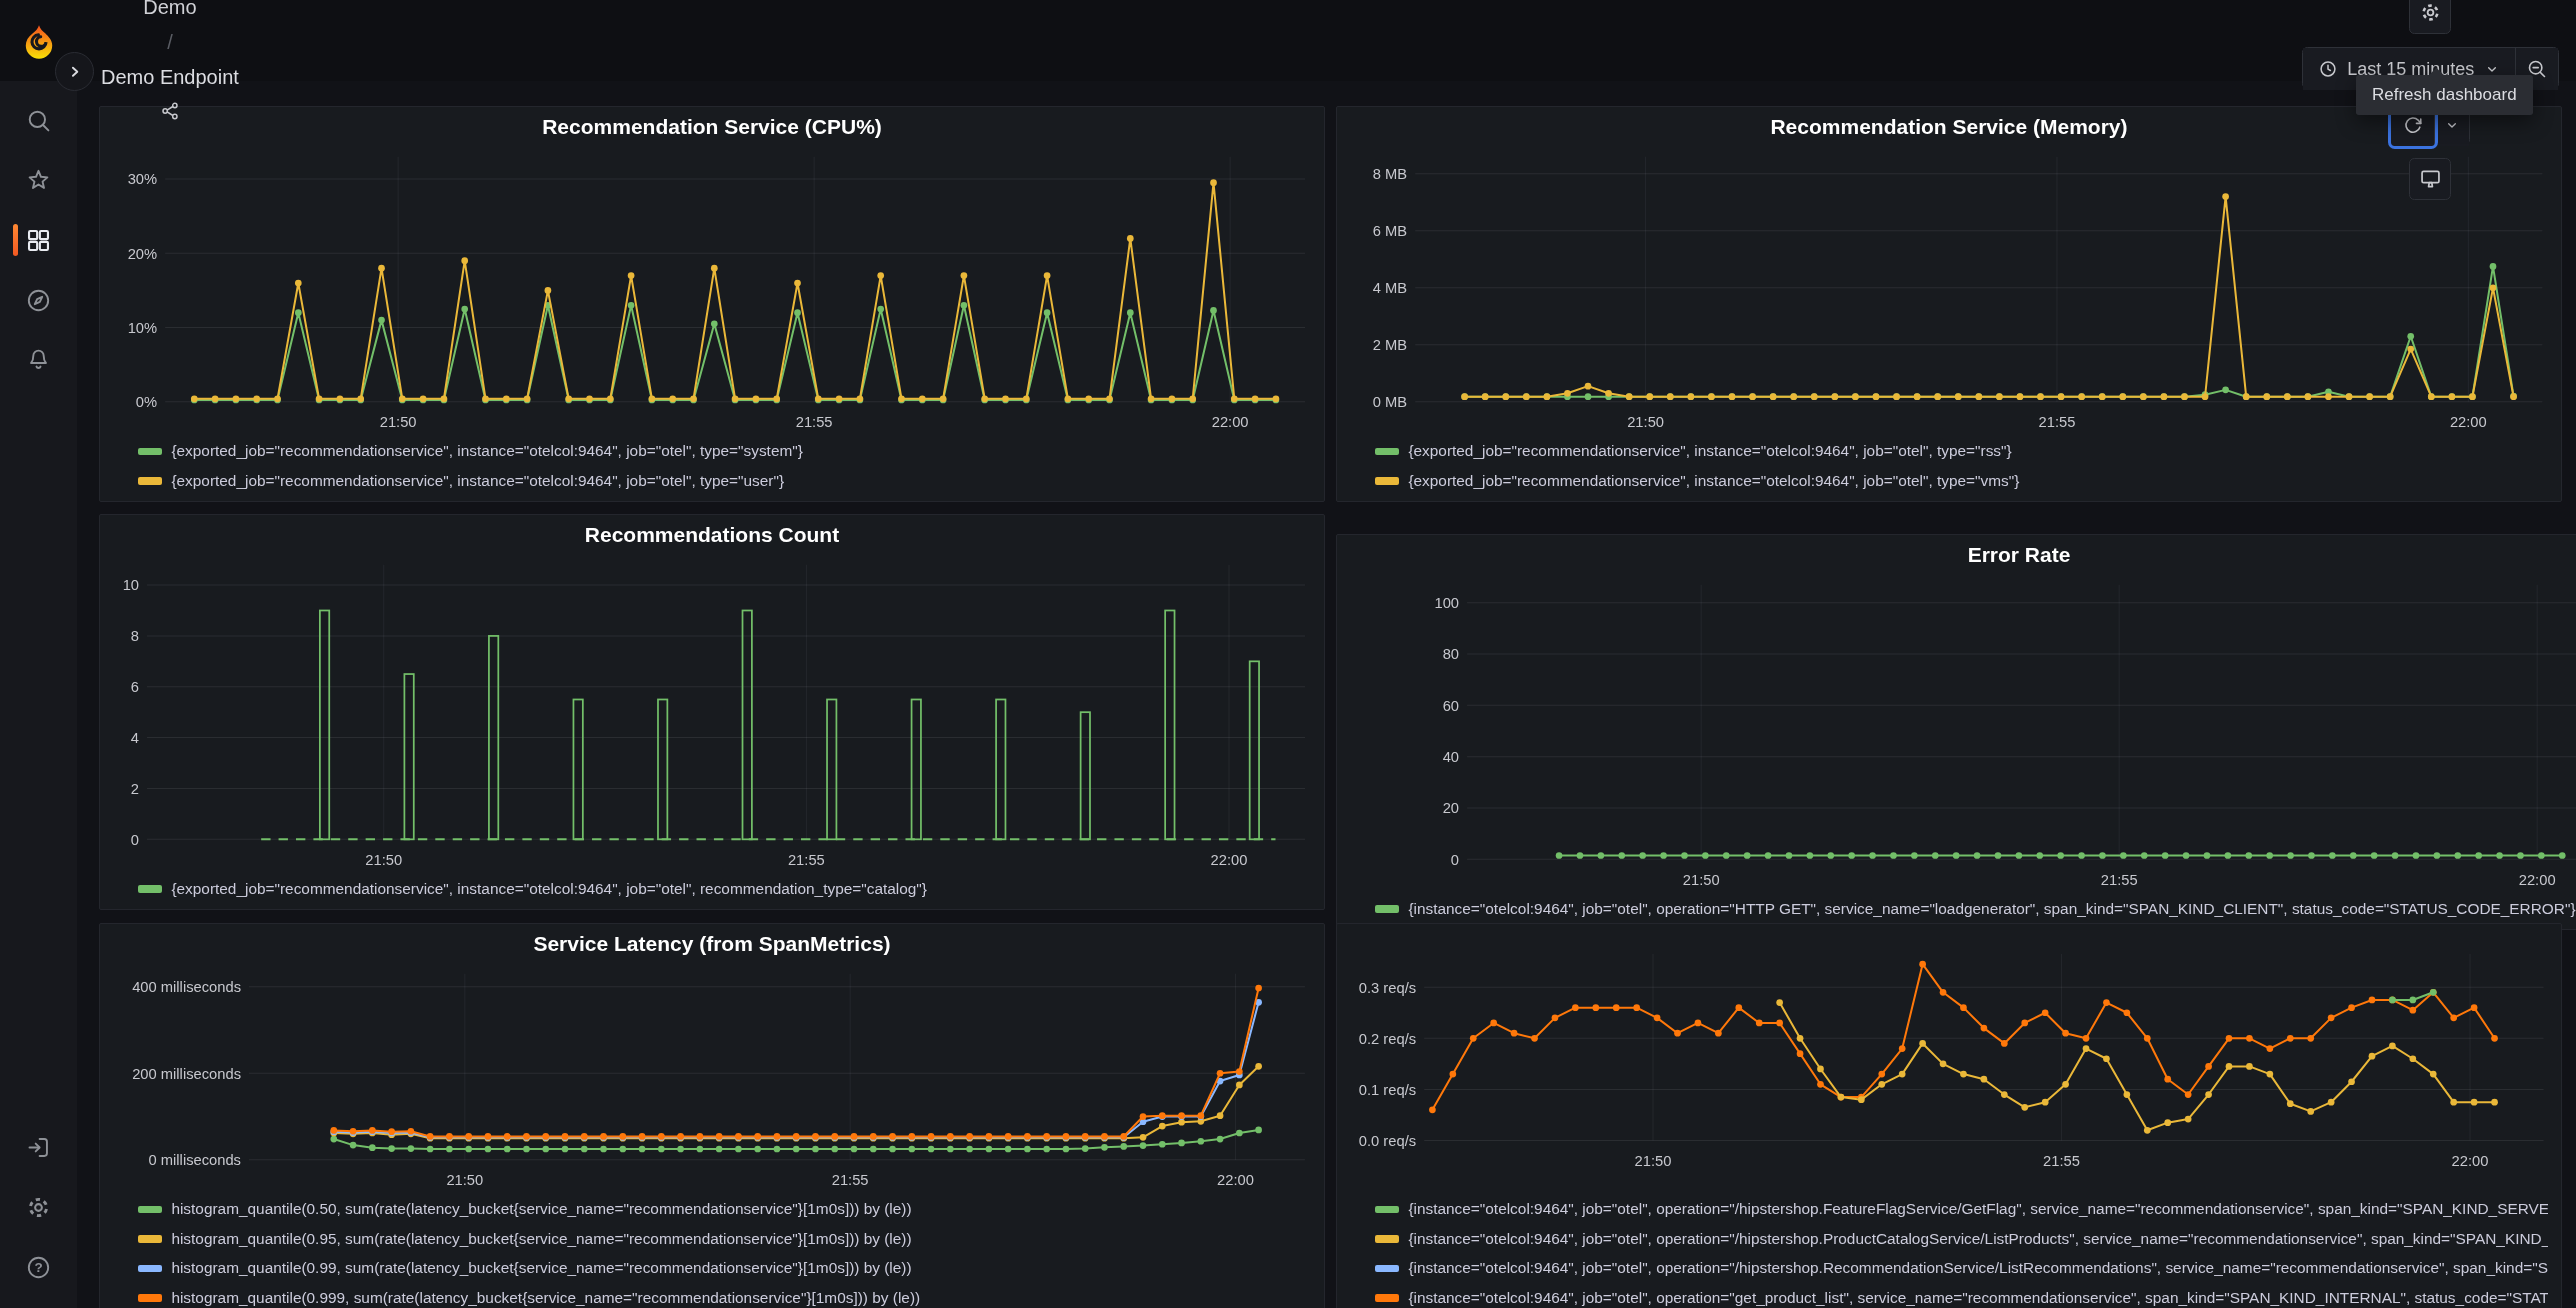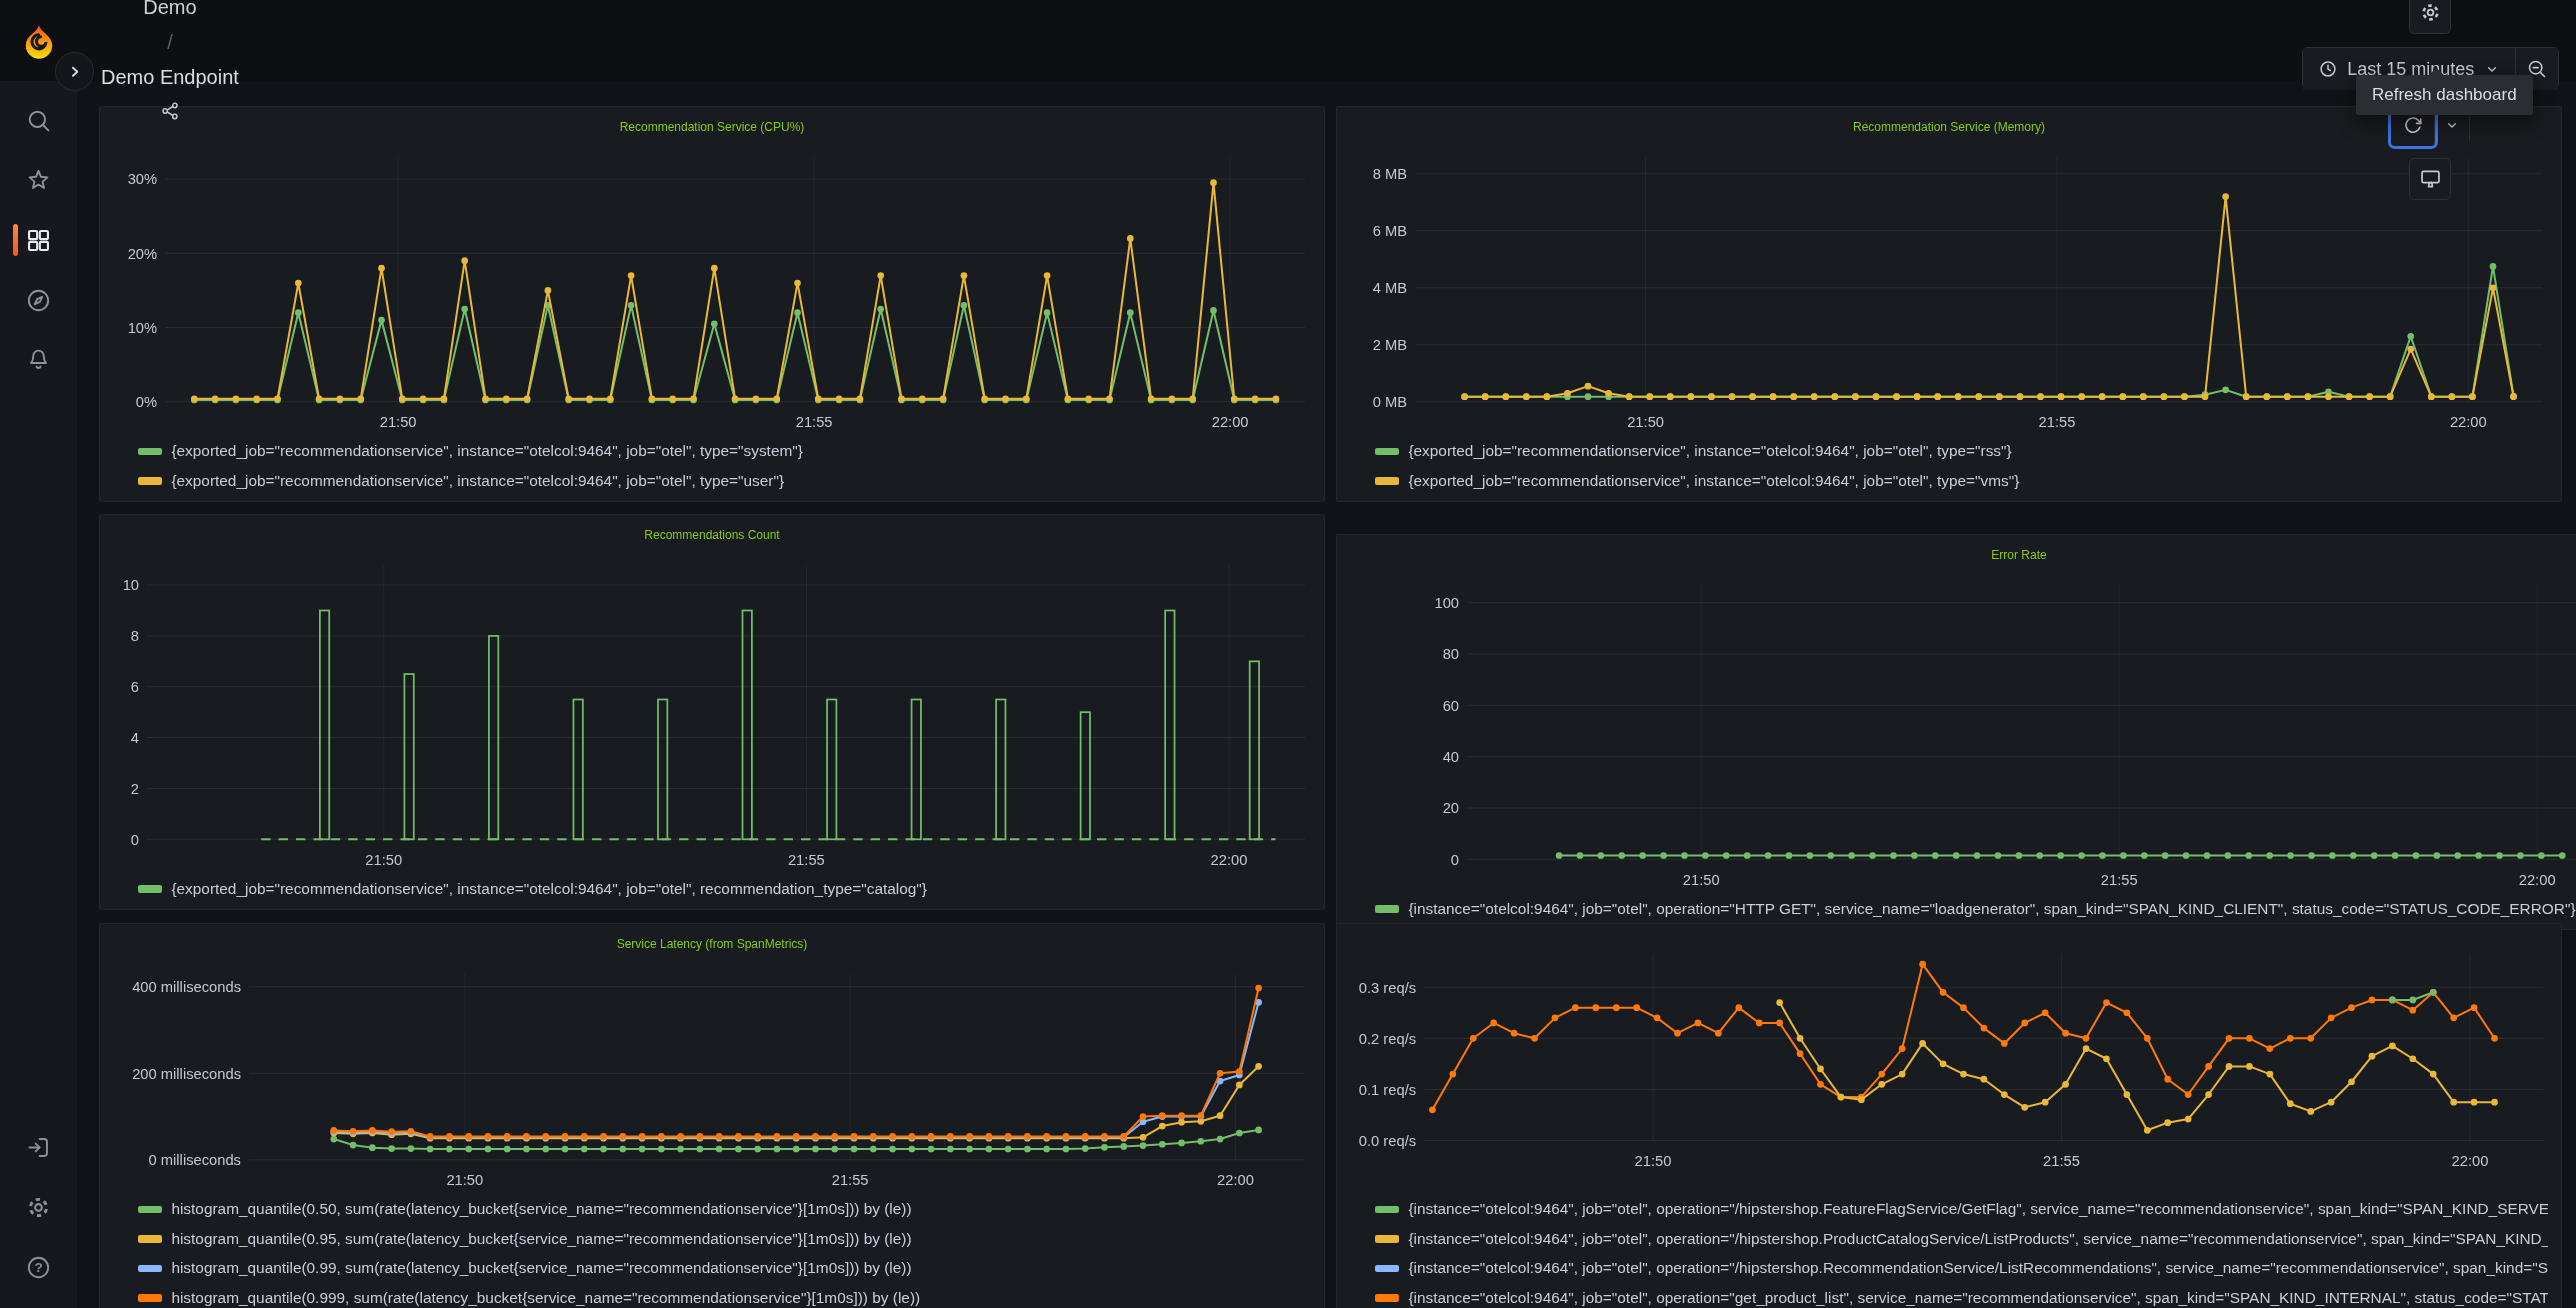--- a/index.html
+++ b/index.html
@@ -42,21 +42,21 @@
   .active-bar { position:absolute; left:12.8px; top:50%; transform:translateY(-50%); width:5.4px; height:32px;
                 border-radius:2.7px; background:linear-gradient(180deg,#ff8833,#f25822); }
   .expand-btn { position:absolute; top:52px; left:55px; width:39px; height:39px; border-radius:50%;
                 background:#15161b; border:1px solid #2a2c33; display:flex; align-items:center; justify-content:center;
                 color:#d9dadf; z-index:6; cursor:pointer; }
 
   
   .panel { position:absolute; background:#181b1f; border:0.7px solid #24262d; border-radius:2px;
            display:flex; flex-direction:column; }
   .panel-title { height:39px; flex:none; display:flex; align-items:center; justify-content:center;
-                 font-size:12px; font-weight:400; color:#84cc16; cursor:pointer; }
+                 font-size:21px; font-weight:700; color:#ffffff; cursor:pointer; }
   .chart-wrap { flex:1; position:relative; }
   .chart-wrap svg { position:absolute; inset:0; width:100%; height:100%; }
   svg text { font-family:"Liberation Sans", sans-serif; }
   .legend { flex:none; padding:1.3px 13.4px 5.4px 38px; overflow:hidden; }
   .legend-row { display:flex; align-items:center; height:29.5px; overflow:hidden; cursor:pointer; }
   .swatch { width:24px; height:7.4px; border-radius:2px; margin-right:9.4px; flex:none; }
   .legend-label { font-size:15.4px; color:#ccccdc; white-space:nowrap; }
 
   .icon { display:block; }
 </style>

